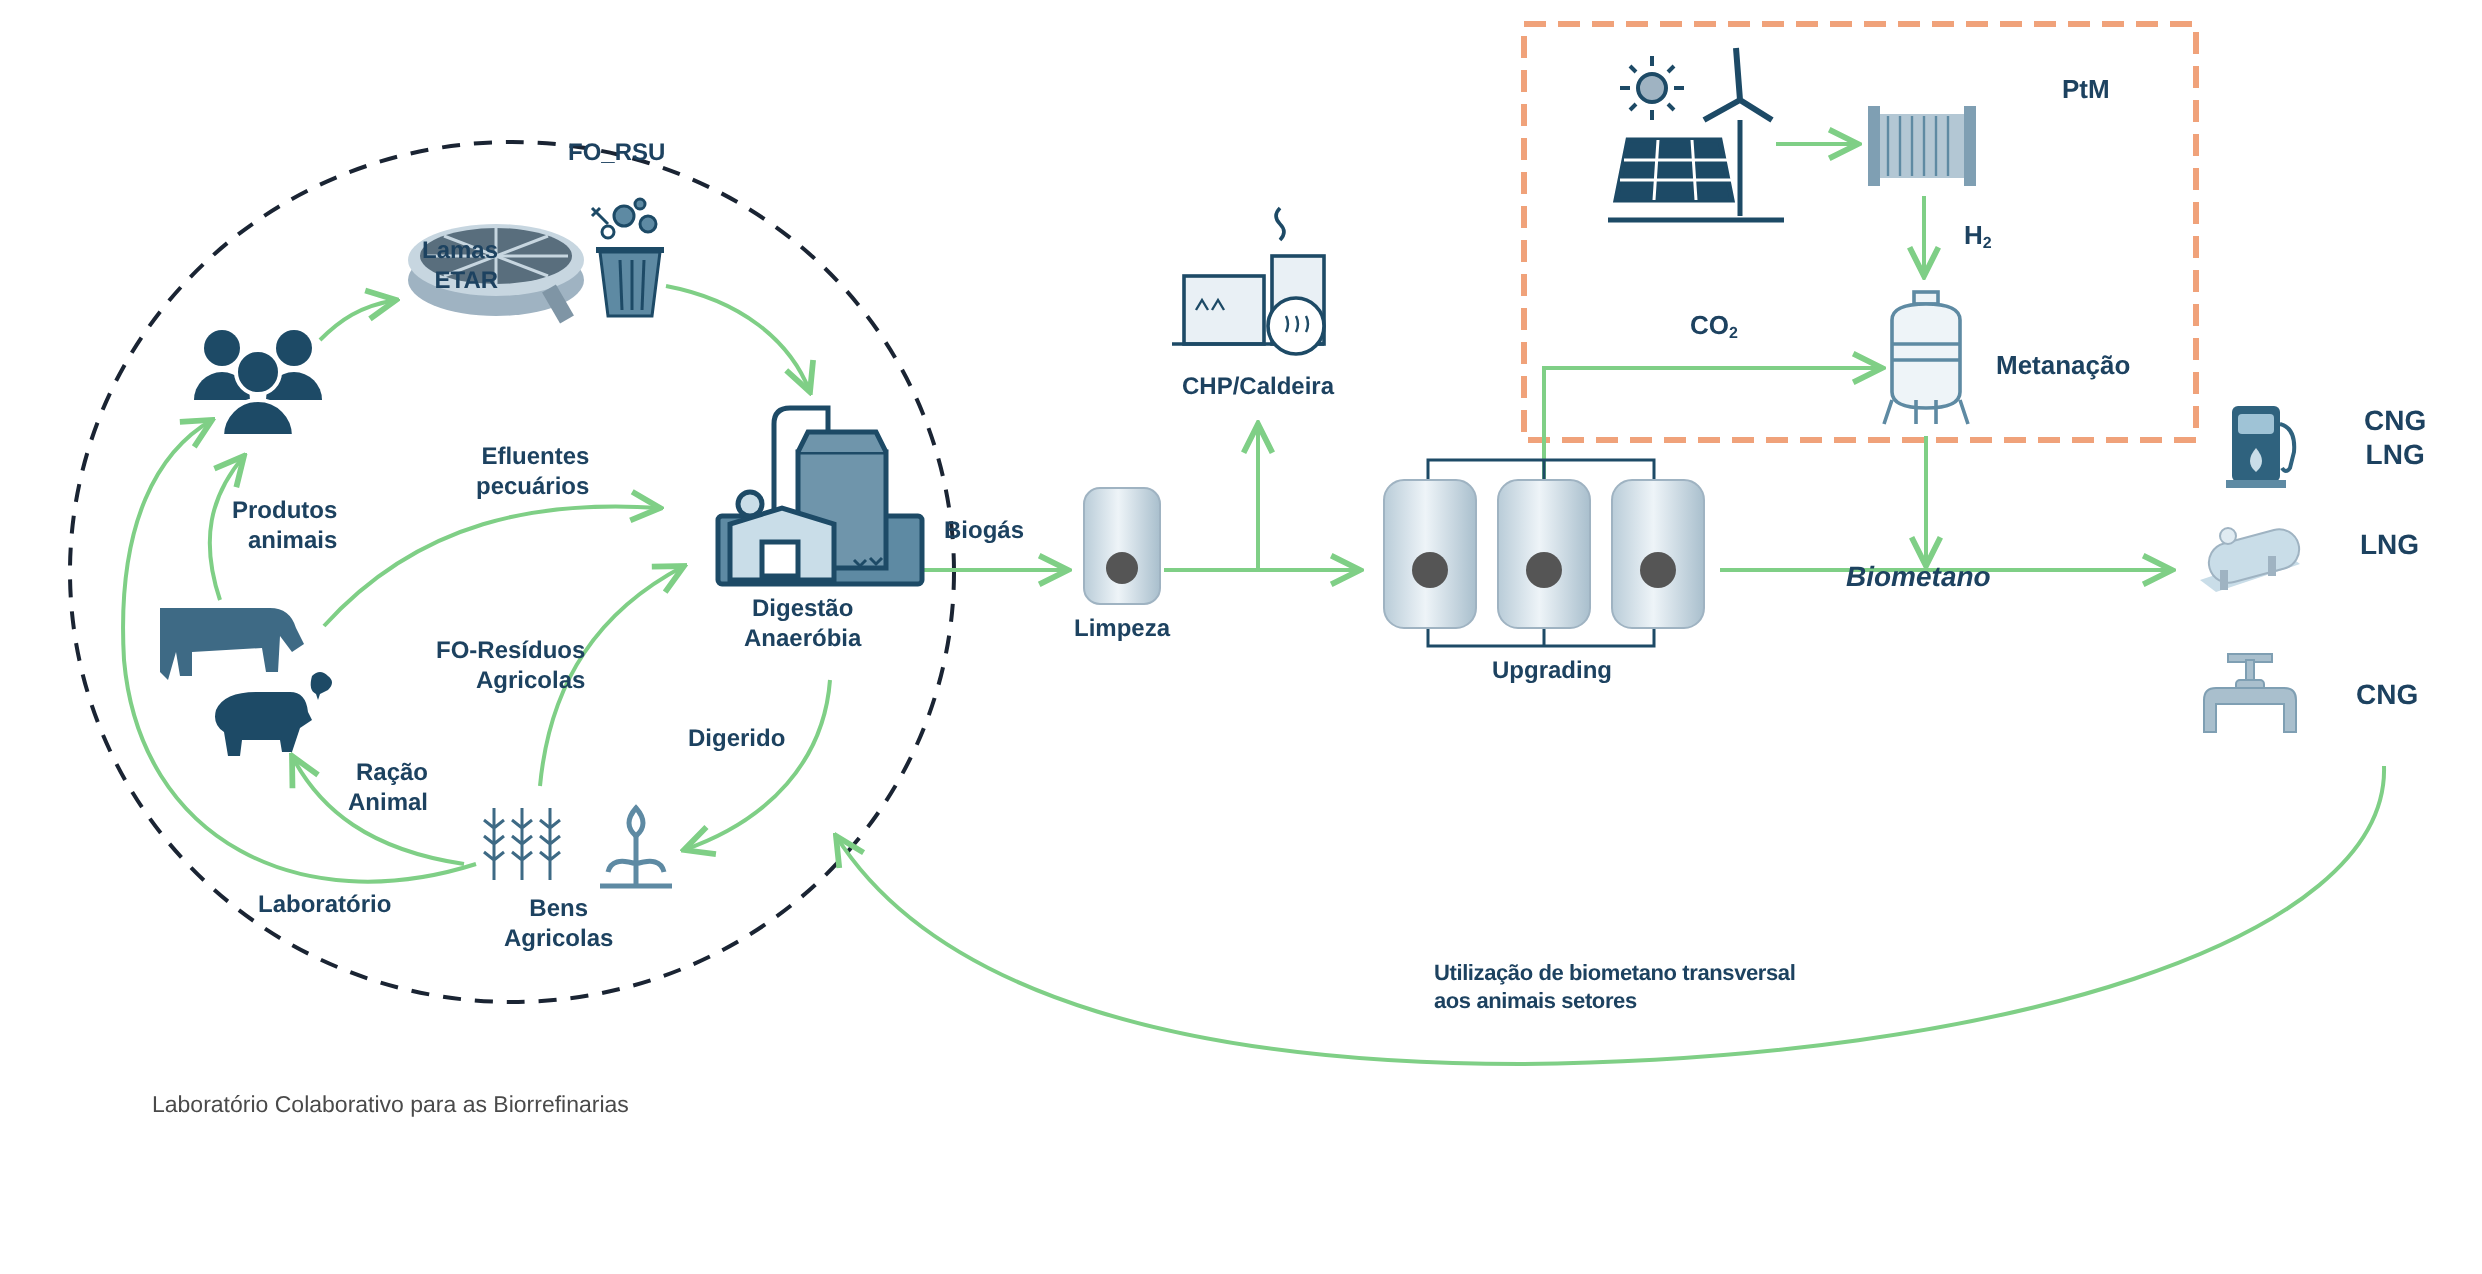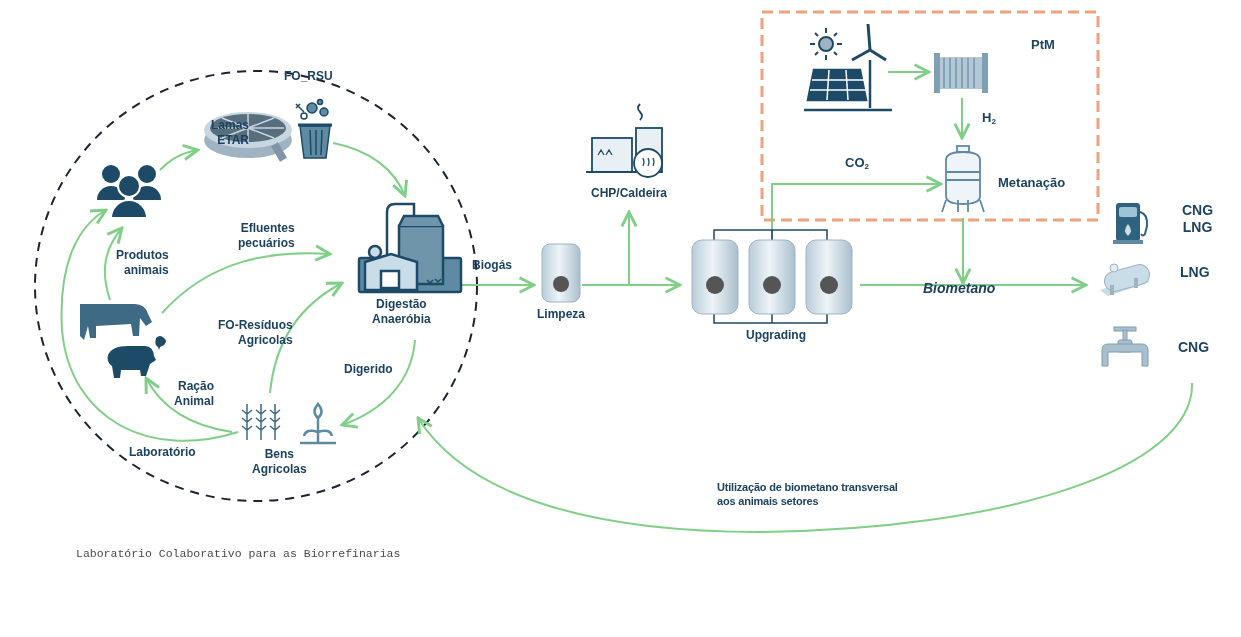--- a/index.html
+++ b/index.html
@@ -8,21 +8,21 @@
   #diagram { position:absolute; left:0; top:0; }
   .lbl { position:absolute; font-weight:bold; font-size:12px; line-height:15px; color:#1d4260; white-space:nowrap;text-align:right; }
   .lbl.big { font-size:14px; line-height:17px; }
   .lbl.center { text-align:center; }
   .lbl sub { font-size:8px; vertical-align:-2px; }
   .note { position:absolute; font-size:11px; font-weight:bold; line-height:14px; color:#1d4260; letter-spacing:-0.2px; }
   .logo { position:absolute; left:76px; top:545px; }
   .logo .word { font-family:"DejaVu Serif", serif; font-weight:bold; font-size:50px; line-height:50px; letter-spacing:-1px; }
   .logo .bi { color:#b5c93a; }
   .logo .ref { color:#2e6b2e; }
-  .logo .sub { font-size:11.5px; color:#4a4a4a; margin-top:2px; font-family:Liberation Mono, monospace; }
+  .logo .sub { font-size:11.5px; color:#4a4a4a; margin-top:2px; font-family:Liberation Sans, sans-serif; }
   .logo .orb { display:inline-block; width:40px; height:40px; border-radius:50%;
                background:radial-gradient(circle at 38% 38%, #e8f2a0 0%, #9cc93c 45%, #4e8f2a 80%, #2e6b2e 100%);
                vertical-align:-2px; margin:0 1px; }
 </style>
 </head>
 <body>
 
 <svg id="diagram" width="1241" height="637" viewBox="0 0 1241 637">
   <defs>
     <marker id="ah" viewBox="0 0 10 10" refX="9" refY="5" markerWidth="9" markerHeight="9" orient="auto-start-reverse">

